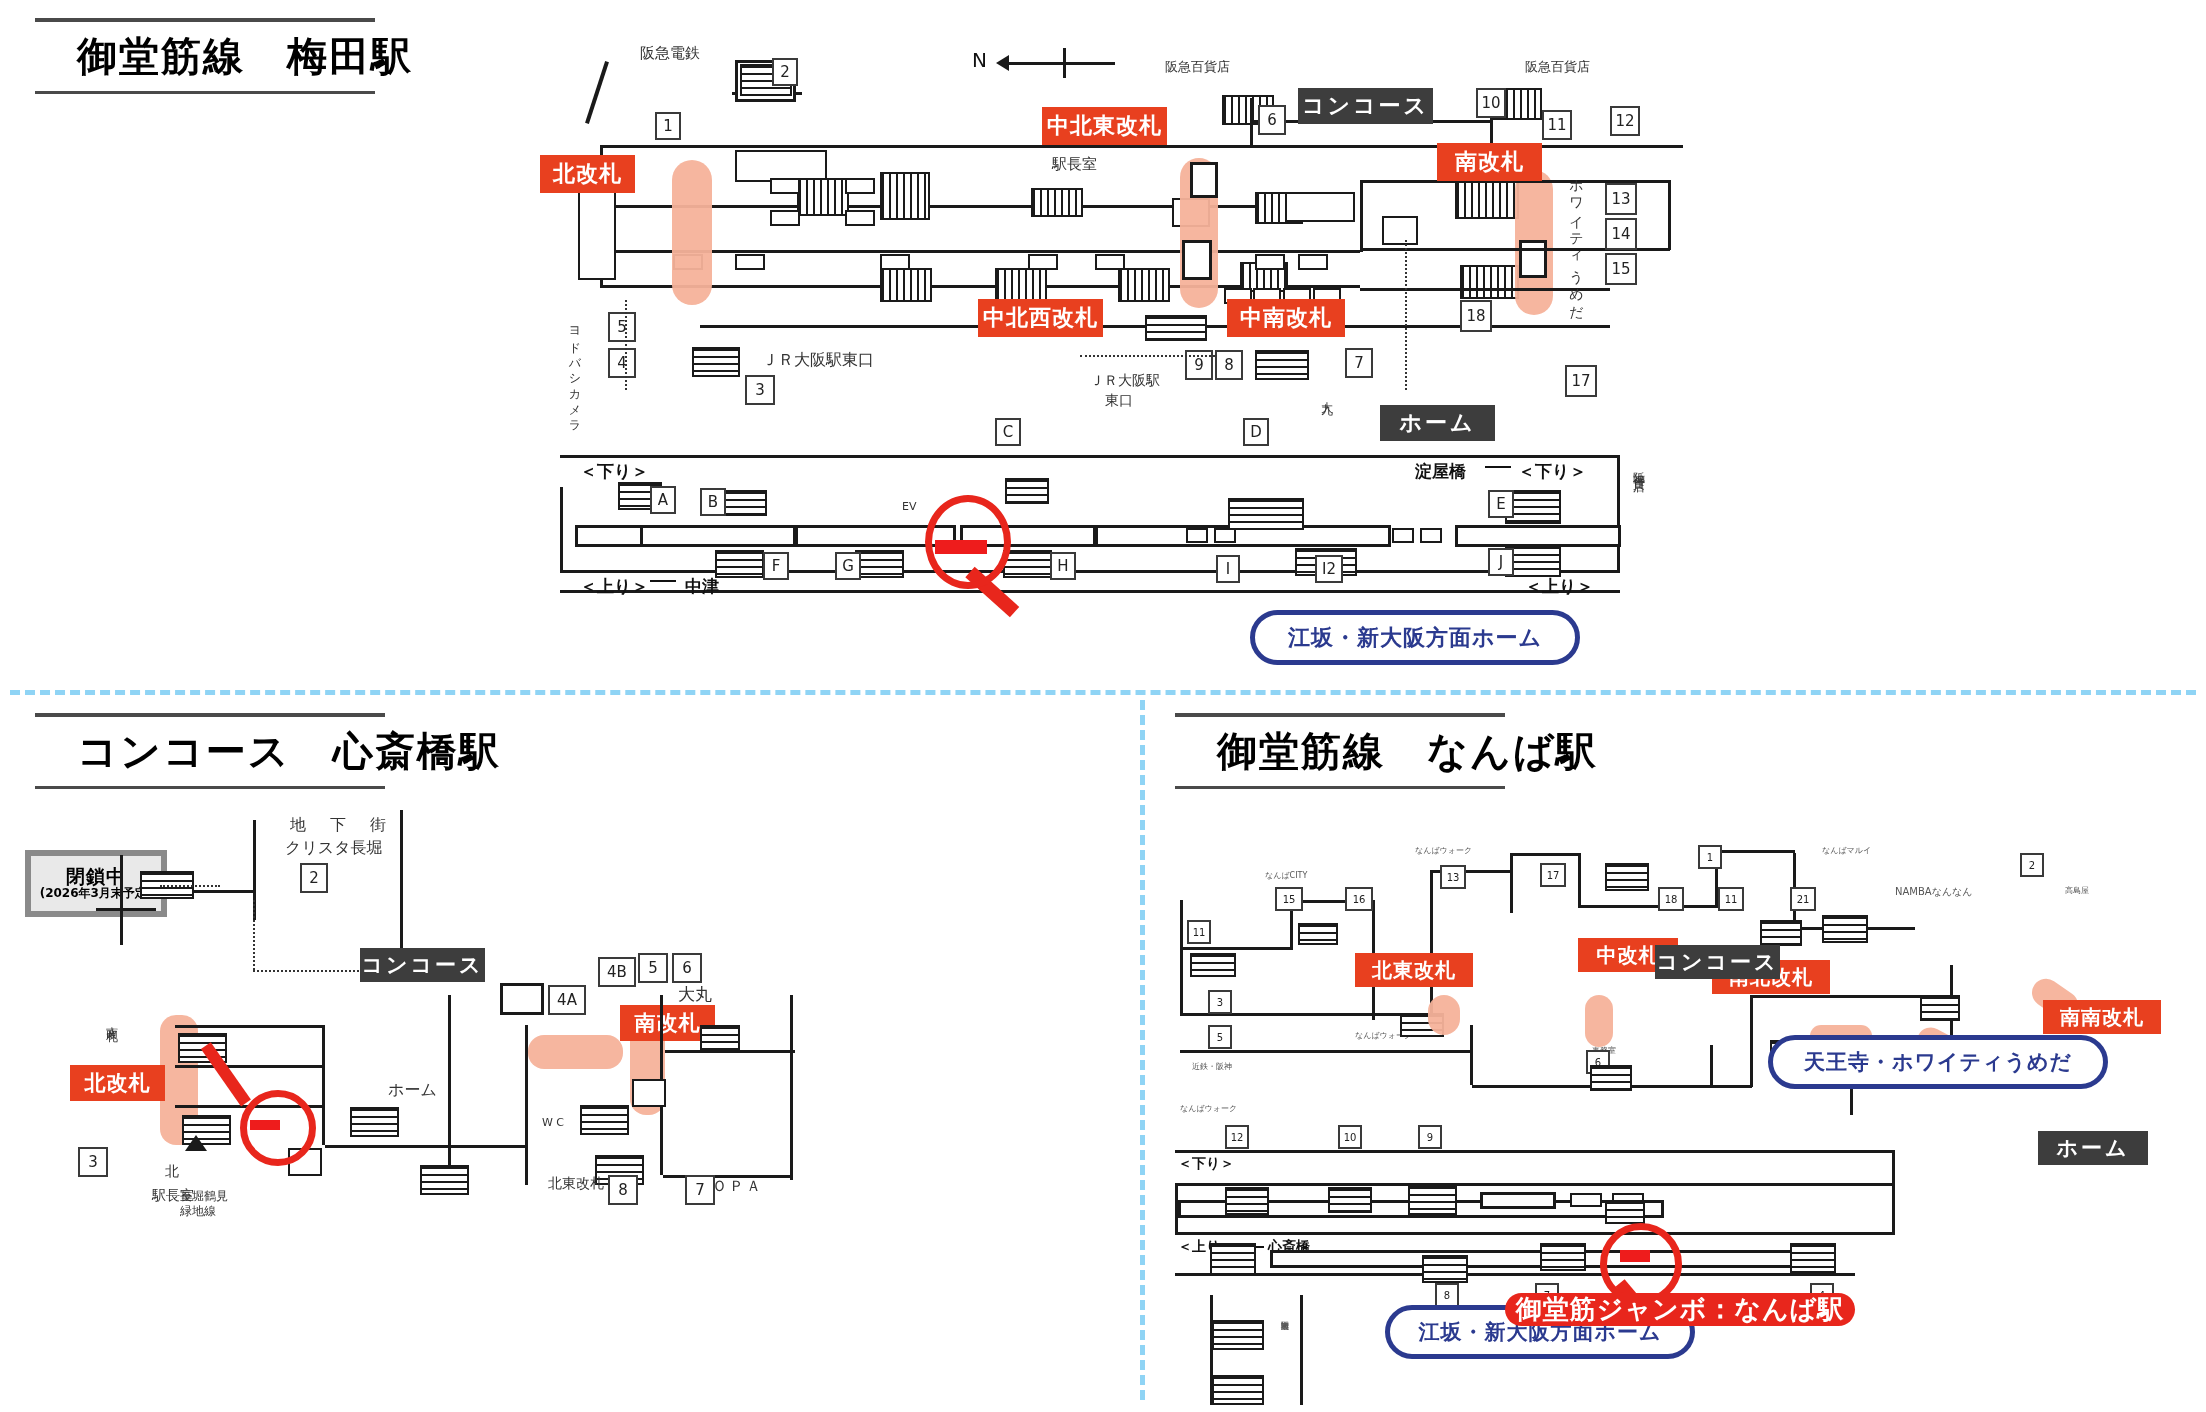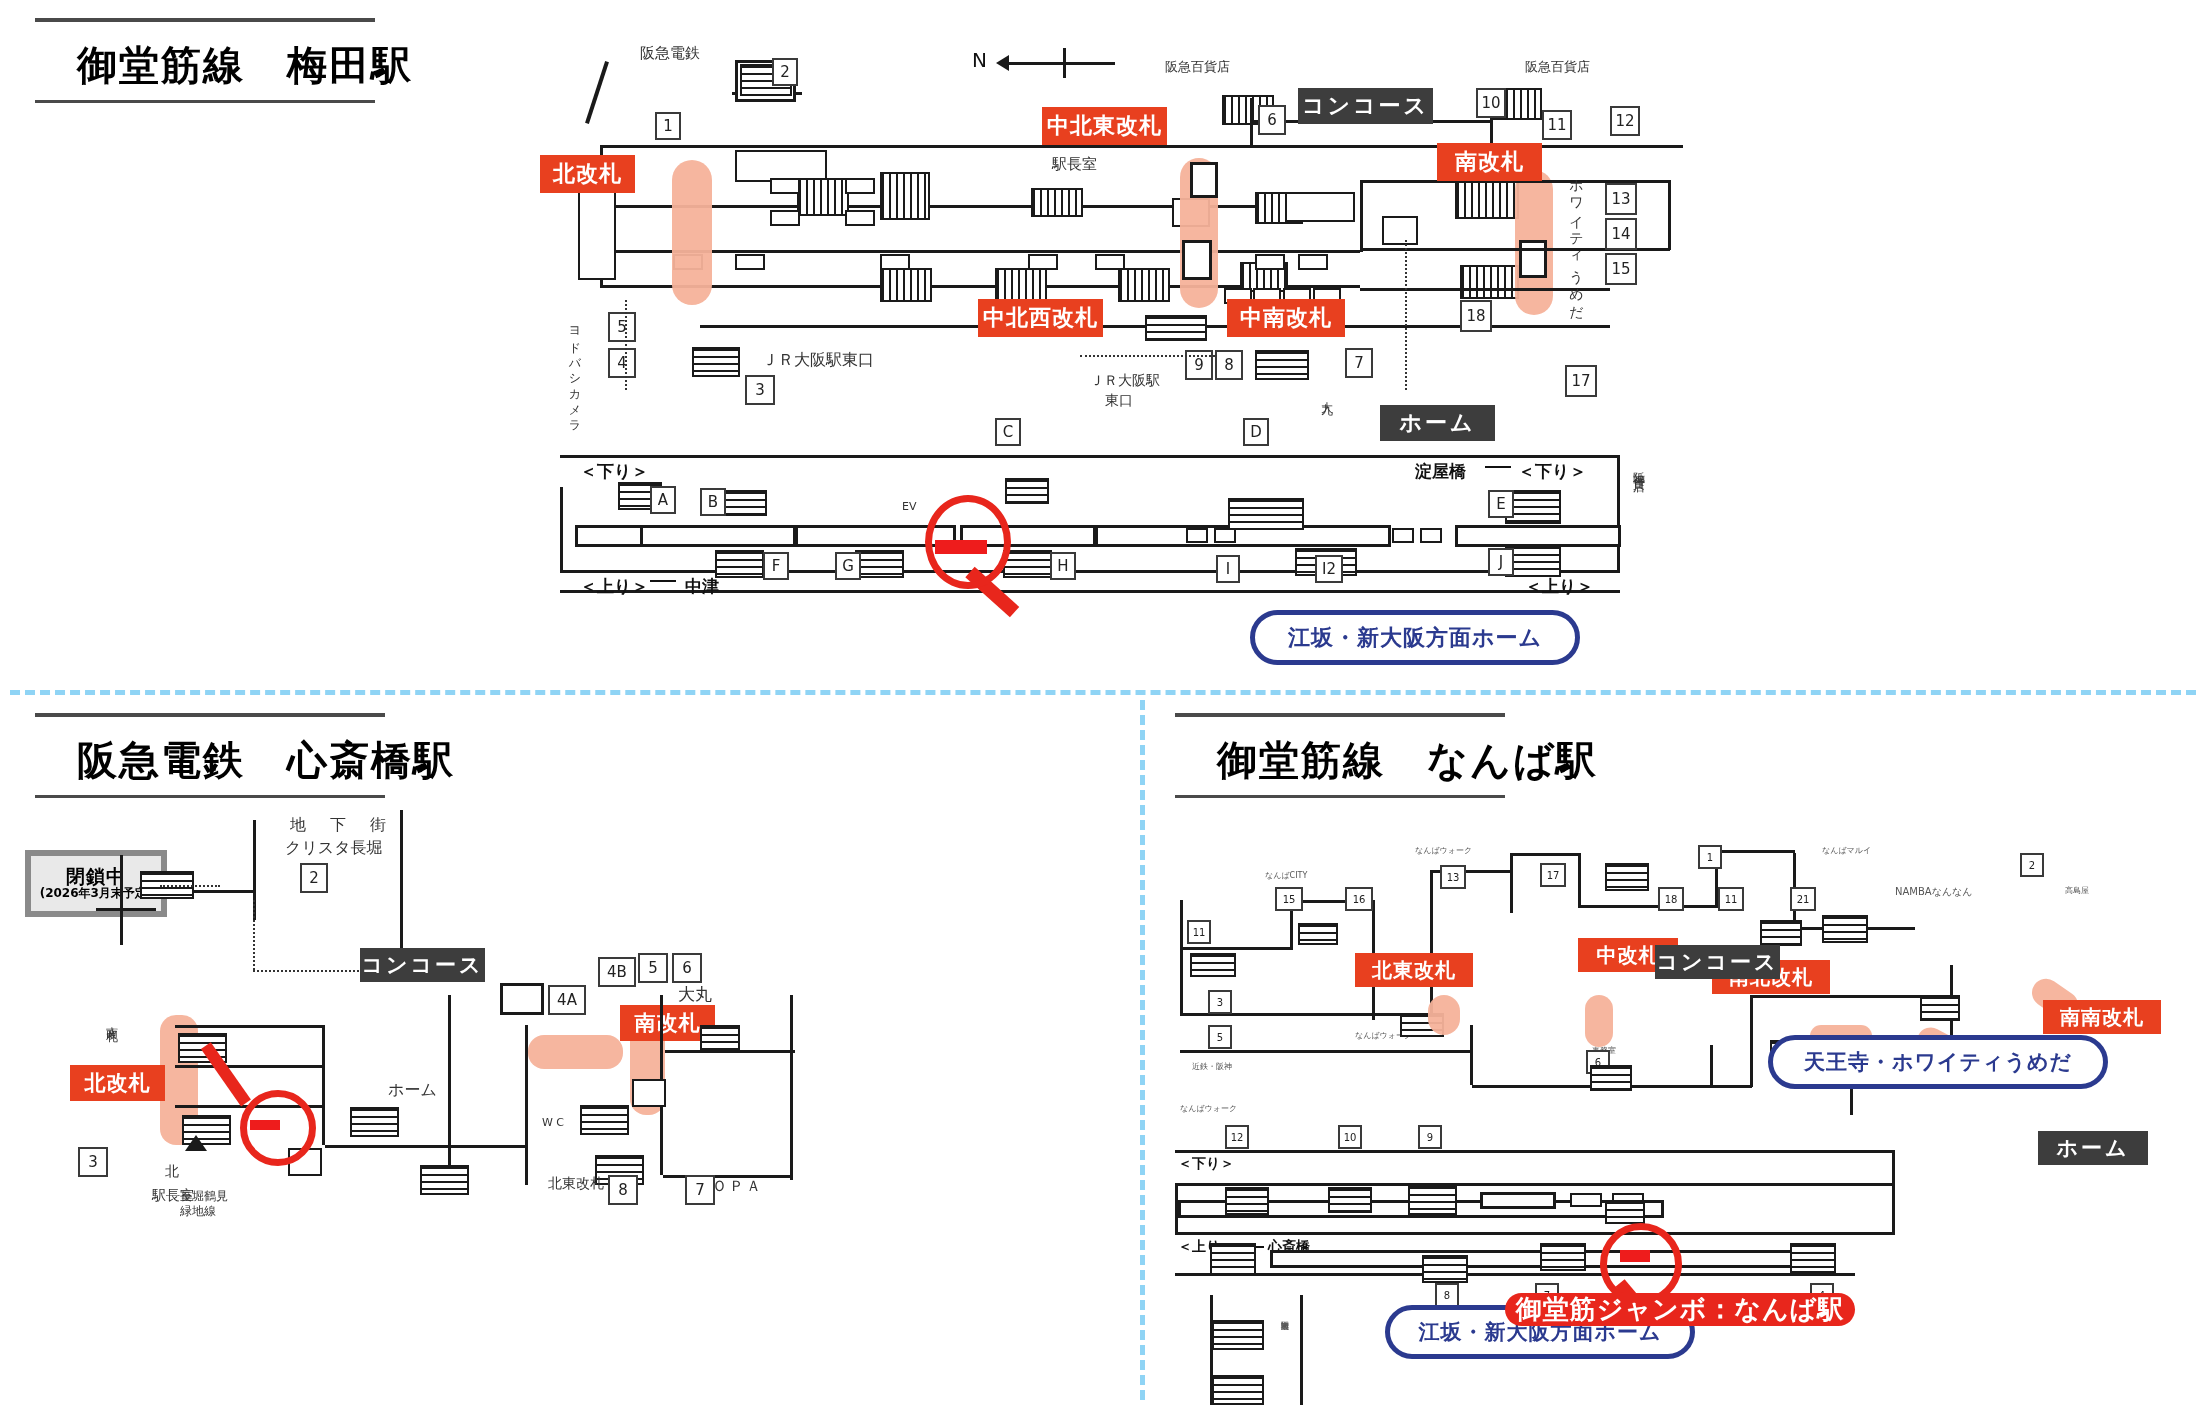--- a/index.html
+++ b/index.html
@@ -6,21 +6,21 @@
   body{width:2206px;height:1412px;position:relative;overflow:hidden;
        font-family:"DejaVu Sans","Liberation Sans",sans-serif;color:#000;}
 
   .panel{position:absolute;}
 
   
   .title-block{position:absolute;}
   .title-rule{height:4px;background:#4a4a4a;}
   .title-rule.thin{height:3px;}
   .title-text{font-size:40px;font-weight:bold;letter-spacing:2px;
-              padding:16px 0 7px 42px;color:#000;white-space:nowrap;}
+              padding:7px 0 7px 42px;color:#000;white-space:nowrap;}
 
   
   .dash-h{position:absolute;height:0;border-top:5px dashed #8fd4f5;}
   .dash-v{position:absolute;width:0;border-left:5px dashed #8fd4f5;}
 
   
   .gate{position:absolute;background:#e8401f;color:#fff;font-weight:bold;
         display:flex;align-items:center;justify-content:center;
         letter-spacing:1px;white-space:nowrap;}
 
@@ -270,21 +270,21 @@
   <div class="leader" style="left:970px;top:565px;width:60px;height:14px;transform:rotate(42deg);"></div>
 </div>
 
 <div class="dash-h" style="left:10px;top:690px;width:2186px;"></div>
 <div class="dash-v" style="left:1140px;top:700px;height:700px;"></div>
 
 <div class="panel" style="left:0;top:695px;width:1135px;height:717px;">
 
   <div class="title-block" style="left:35px;top:18px;width:350px;">
     <div class="title-rule"></div>
-    <div class="title-text">阪急電鉄　心斎橋駅</div>
+    <div class="title-text">コンコース　心斎橋駅</div>
     <div class="title-rule thin"></div>
   </div>
 
   <div class="closed" style="left:25px;top:155px;width:130px;height:55px;">
     <div class="c1">閉鎖中</div>
     <div class="c2">(2026年3月末予定)</div>
   </div>
 
   <div class="ln" style="left:253px;top:125px;width:3px;height:100px;"></div>
   <div class="ln" style="left:160px;top:195px;width:95px;height:3px;"></div>

